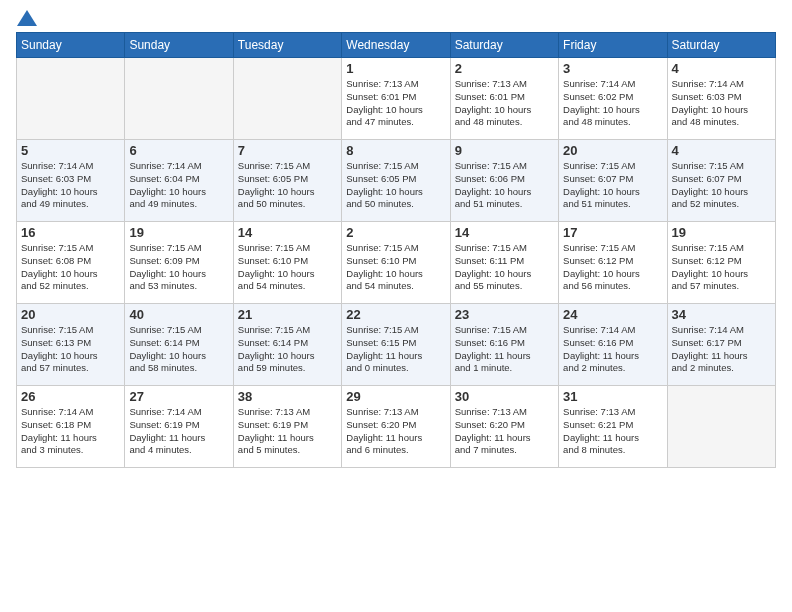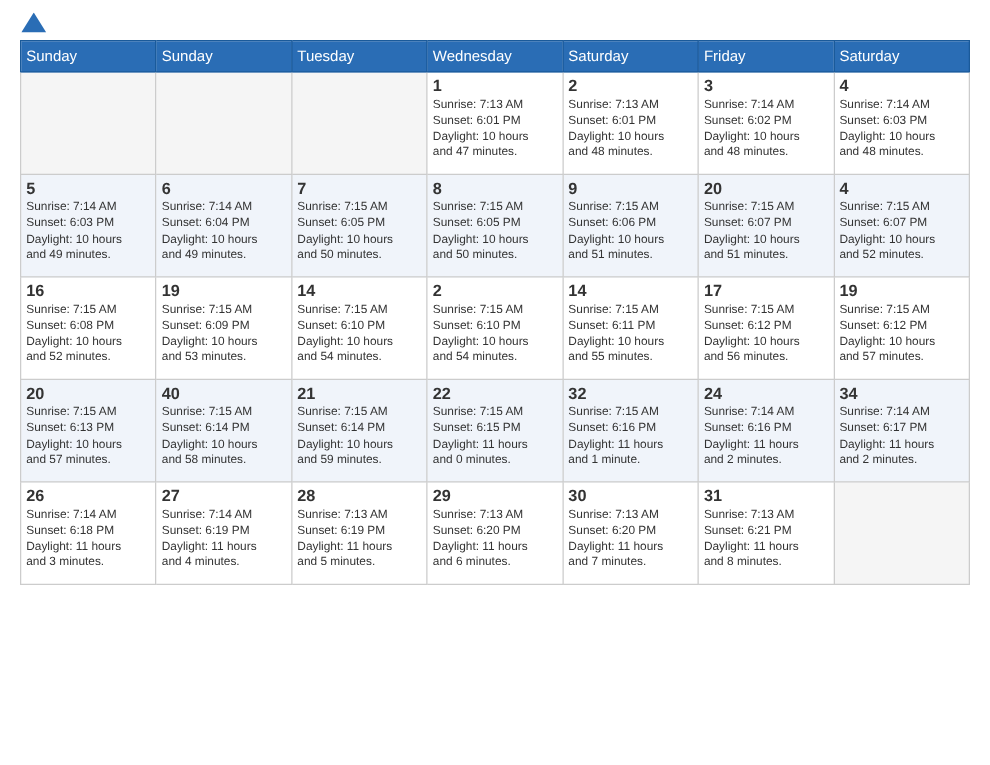--- a/index.html
+++ b/index.html
@@ -279,21 +279,21 @@
 and 59 minutes.</div>
           </td>
           <td>
             <span class="day-number">22</span>
             <div class="day-info" style="white-space: pre-line;">Sunrise: 7:15 AM
 Sunset: 6:15 PM
 Daylight: 11 hours
 and 0 minutes.</div>
           </td>
           <td>
-            <span class="day-number">32</span>
+            <span class="day-number">23</span>
             <div class="day-info" style="white-space: pre-line;">Sunrise: 7:15 AM
 Sunset: 6:16 PM
 Daylight: 11 hours
 and 1 minute.</div>
           </td>
           <td>
             <span class="day-number">24</span>
             <div class="day-info" style="white-space: pre-line;">Sunrise: 7:14 AM
 Sunset: 6:16 PM
 Daylight: 11 hours
@@ -316,21 +316,21 @@
 and 3 minutes.</div>
           </td>
           <td>
             <span class="day-number">27</span>
             <div class="day-info" style="white-space: pre-line;">Sunrise: 7:14 AM
 Sunset: 6:19 PM
 Daylight: 11 hours
 and 4 minutes.</div>
           </td>
           <td>
-            <span class="day-number">28</span>
+            <span class="day-number">38</span>
             <div class="day-info" style="white-space: pre-line;">Sunrise: 7:13 AM
 Sunset: 6:19 PM
 Daylight: 11 hours
 and 5 minutes.</div>
           </td>
           <td>
             <span class="day-number">29</span>
             <div class="day-info" style="white-space: pre-line;">Sunrise: 7:13 AM
 Sunset: 6:20 PM
 Daylight: 11 hours

